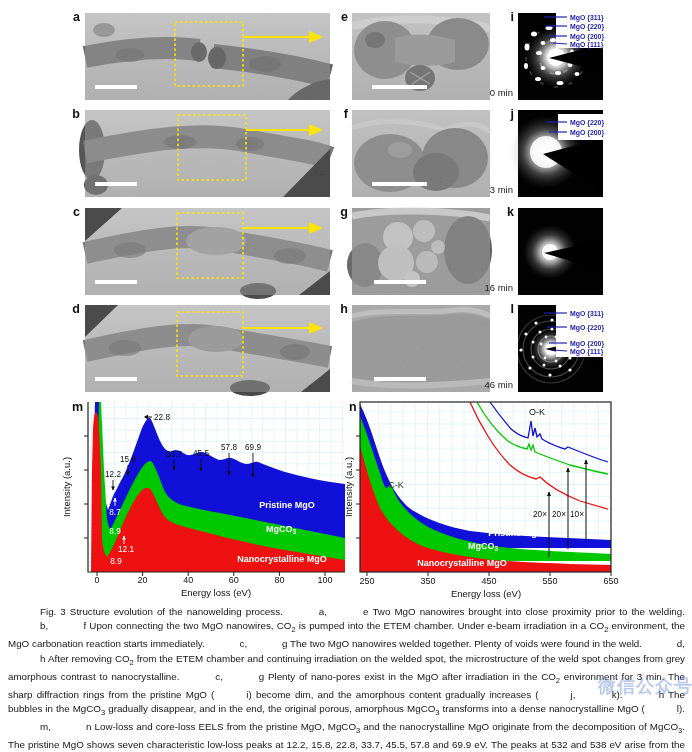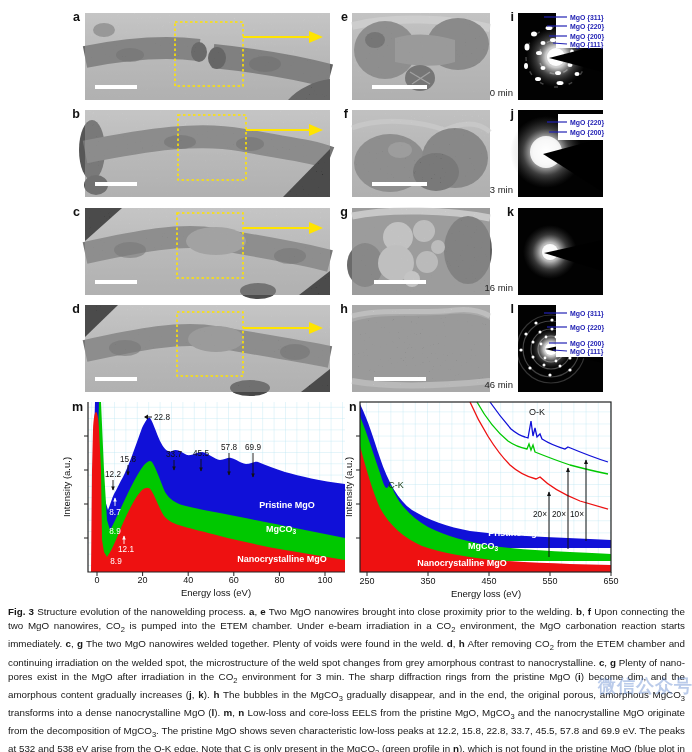--- a/index.html
+++ b/index.html
@@ -12,21 +12,21 @@
   .dlab{font-size:6.9px;font-weight:bold;fill:#2222b4;}
   .tick{font-size:9px;fill:#111;}
   .axlab{font-size:9.5px;fill:#111;}
   .peak{font-size:8.2px;fill:#111;}
   .wlab{font-size:8.2px;fill:#ffffff;}
   .serlab{font-size:9px;font-weight:bold;fill:#ffffff;}
   .edgelab{font-size:9px;fill:#111;}
   .maglab{font-size:8.3px;fill:#111;}
   #caption{position:absolute;left:8px;top:605px;width:677px;font-size:9.8px;line-height:14.2px;
            color:#161616;text-align:justify;}
-  #caption b{font-weight:bold;}
+  #caption b{font-weight:normal;margin-left:32px;}
   #caption sub{font-size:7.5px;}
   #watermark{position:absolute;left:598px;top:674px;width:95px;font-size:18px;letter-spacing:1px;
              color:rgba(90,130,205,0.42);filter:blur(0.7px);font-weight:bold;pointer-events:none;}
 </style>
 </head>
 <body>
 
 <div id="fig">
 
 <svg width="692" height="398" viewBox="0 0 692 398">

